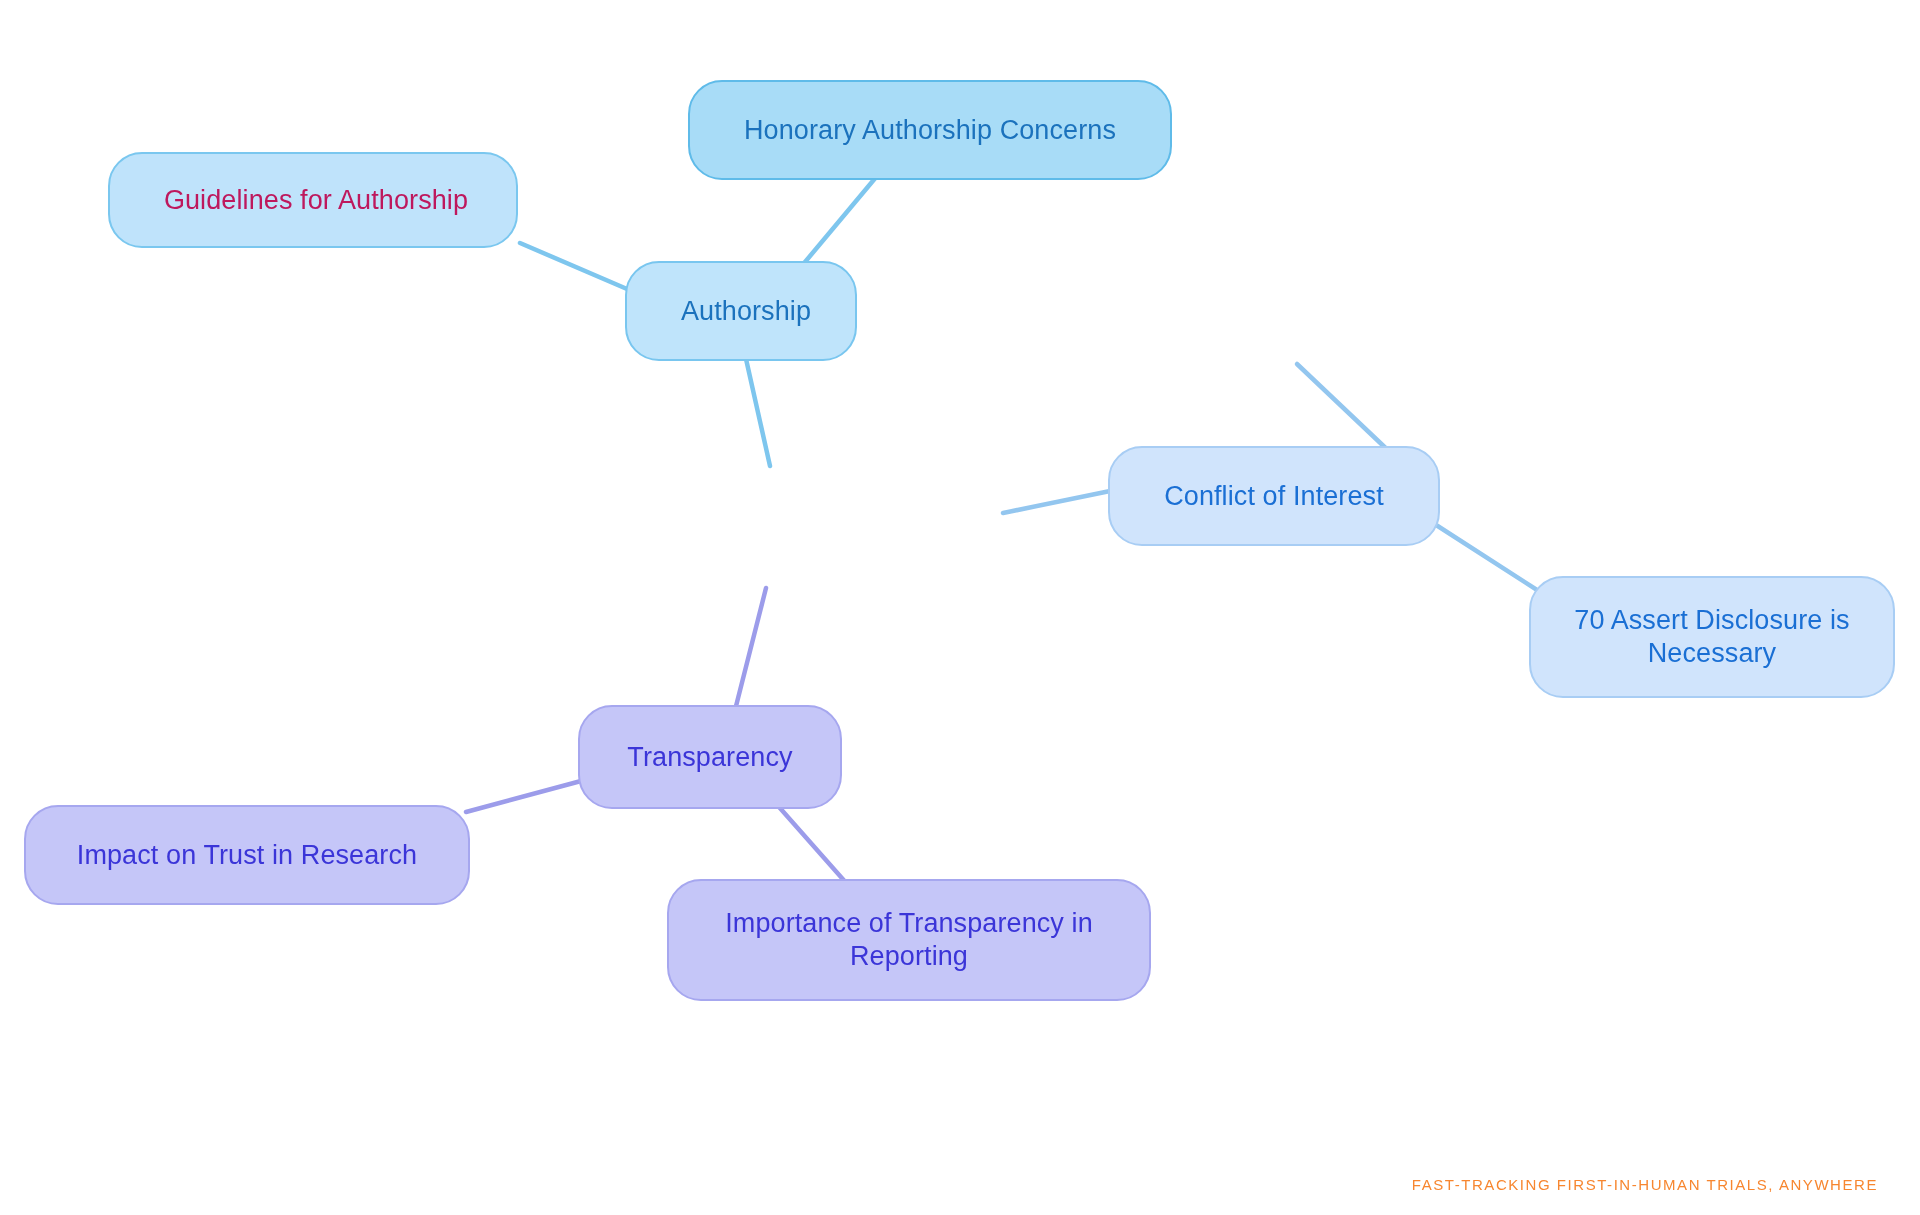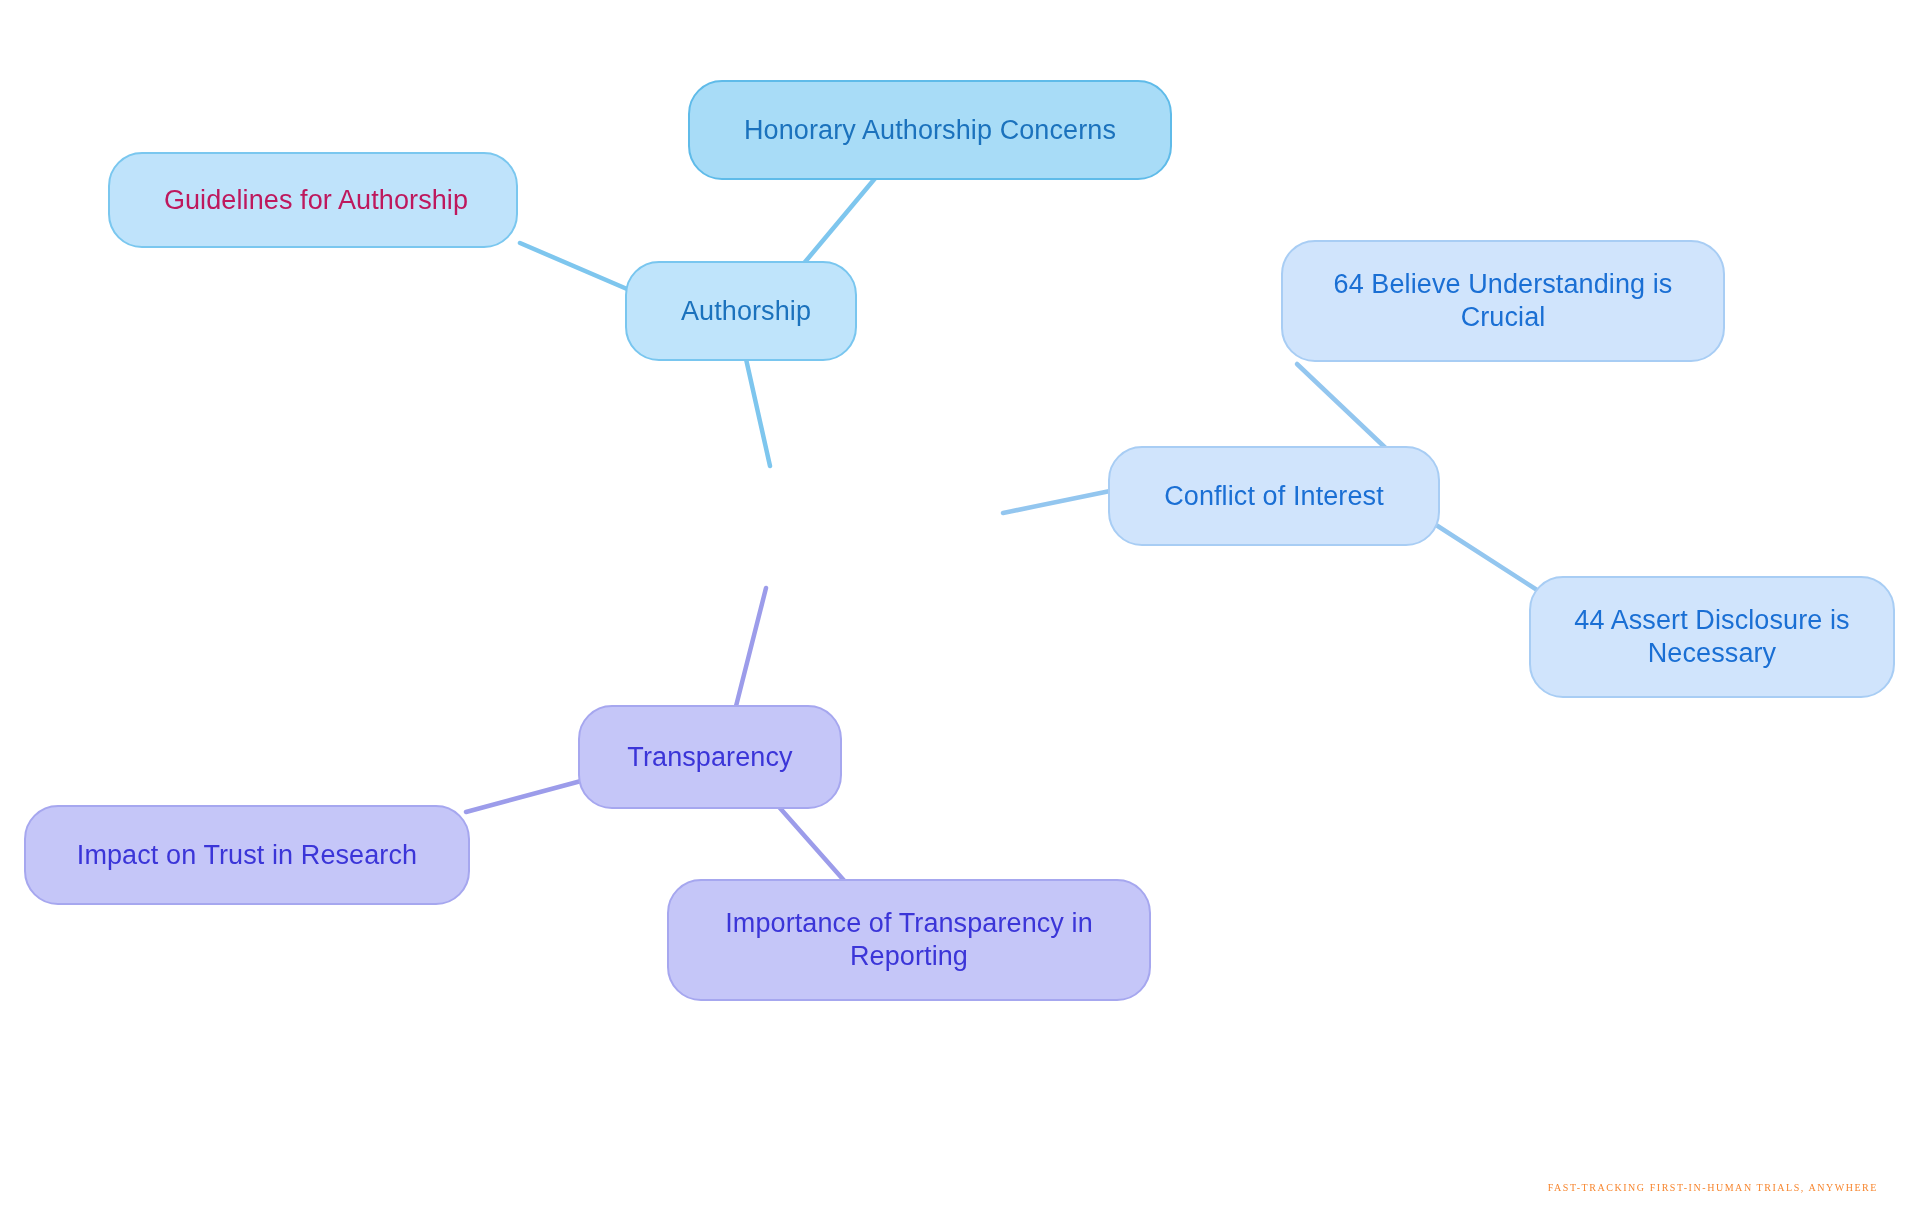--- a/index.html
+++ b/index.html
@@ -105,22 +105,22 @@
     position: relative;
     display: inline-block;
   }
   .logo-reg {
     font-size: 19px;
     vertical-align: super;
     letter-spacing: 0;
     font-weight: bold;
   }
   .logo-tagline {
-    font-family: Liberation Serif, serif;
-    font-size: 10px;
+    font-family: Liberation Sans, sans-serif;
+    font-size: 15px;
     color: #f7862f;
     letter-spacing: 1.55px;
     margin-top: 3px;
     white-space: nowrap;
   }
 </style>
 </head>
 <body>
 
 <div id="canvas">
@@ -145,25 +145,24 @@
 
     <path d="M 764 790 L 848 885" fill="none" stroke="#9c9cea" stroke-width="4.5" stroke-linecap="round"></path>
   </svg>
 
   <div class="node leaf theme-sky-mid" style="left:688px; top:80px; width:484px; height:100px;">Honorary Authorship Concerns</div>
 
   <div class="node leaf theme-sky-pale" style="left:108px; top:152px; width:410px; height:96px;">Guidelines for Authorship</div>
 
   <div class="node branch theme-sky-light" style="left:625px; top:261px; width:232px; height:100px;">Authorship</div>
 
-  <div class="node leaf theme-azure" style="left:1281px; top:240px; width:444px; height:122px;">64 Believe Understanding is Crucial</div>
 
   <div class="node branch theme-azure" style="left:1108px; top:446px; width:332px; height:100px;">Conflict of Interest</div>
 
-  <div class="node leaf theme-azure" style="left:1529px; top:576px; width:366px; height:122px;">44 Assert Disclosure is Necessary</div>
+  <div class="node leaf theme-azure" style="left:1529px; top:576px; width:366px; height:122px;">70 Assert Disclosure is Necessary</div>
 
 
   <div class="node branch theme-peri" style="left:578px; top:705px; width:264px; height:104px;">Transparency</div>
 
   <div class="node leaf theme-peri" style="left:24px; top:805px; width:446px; height:100px;">Impact on Trust in Research</div>
 
   <div class="node leaf theme-peri" style="left:667px; top:879px; width:484px; height:122px;">Importance of Transparency in Reporting</div>
 
   <div class="logo">
     <div class="logo-tagline">FAST-TRACKING FIRST-IN-HUMAN TRIALS, ANYWHERE</div>

